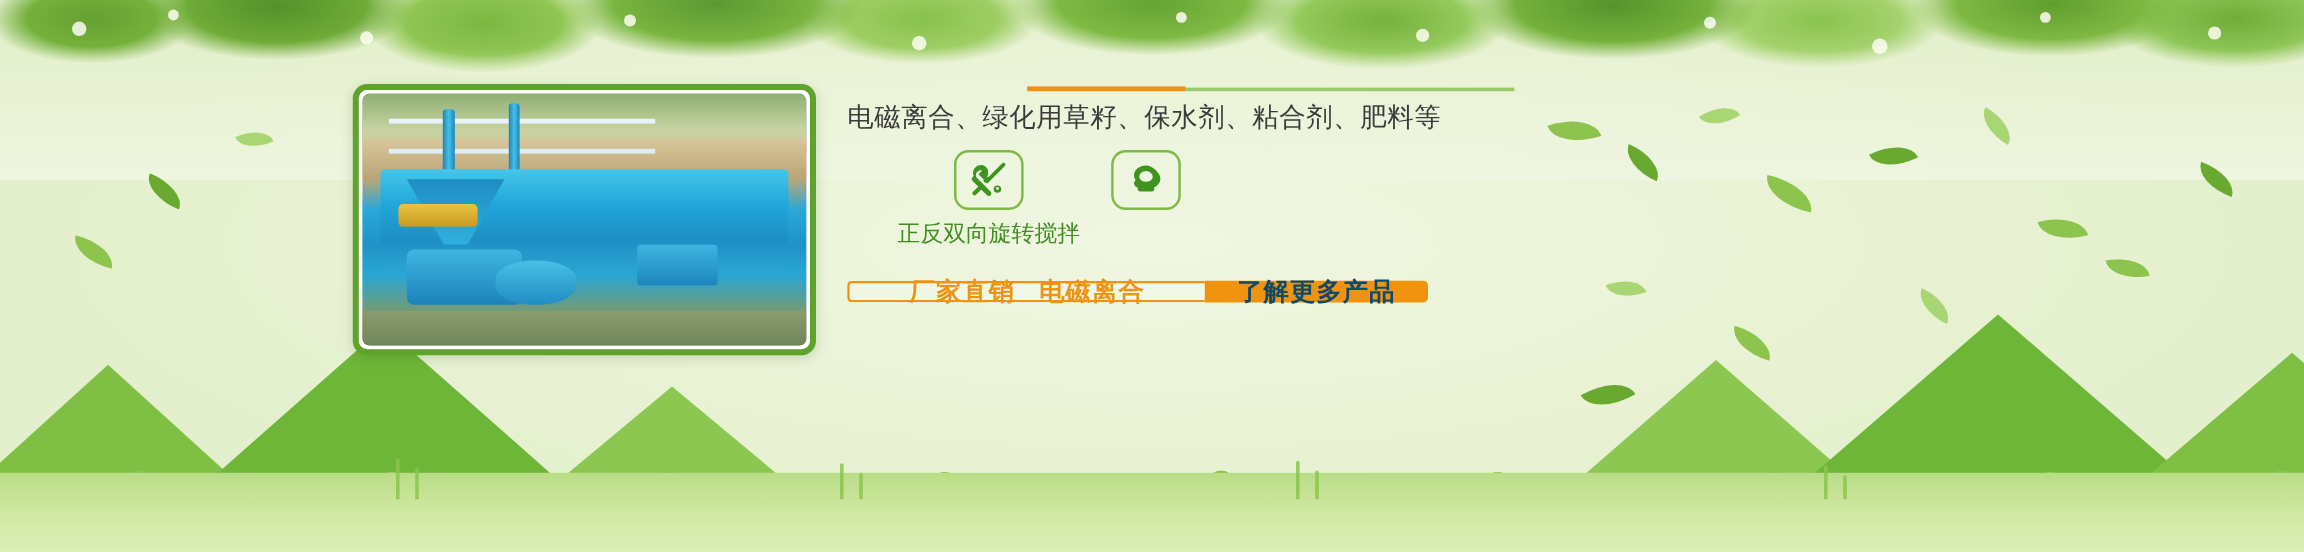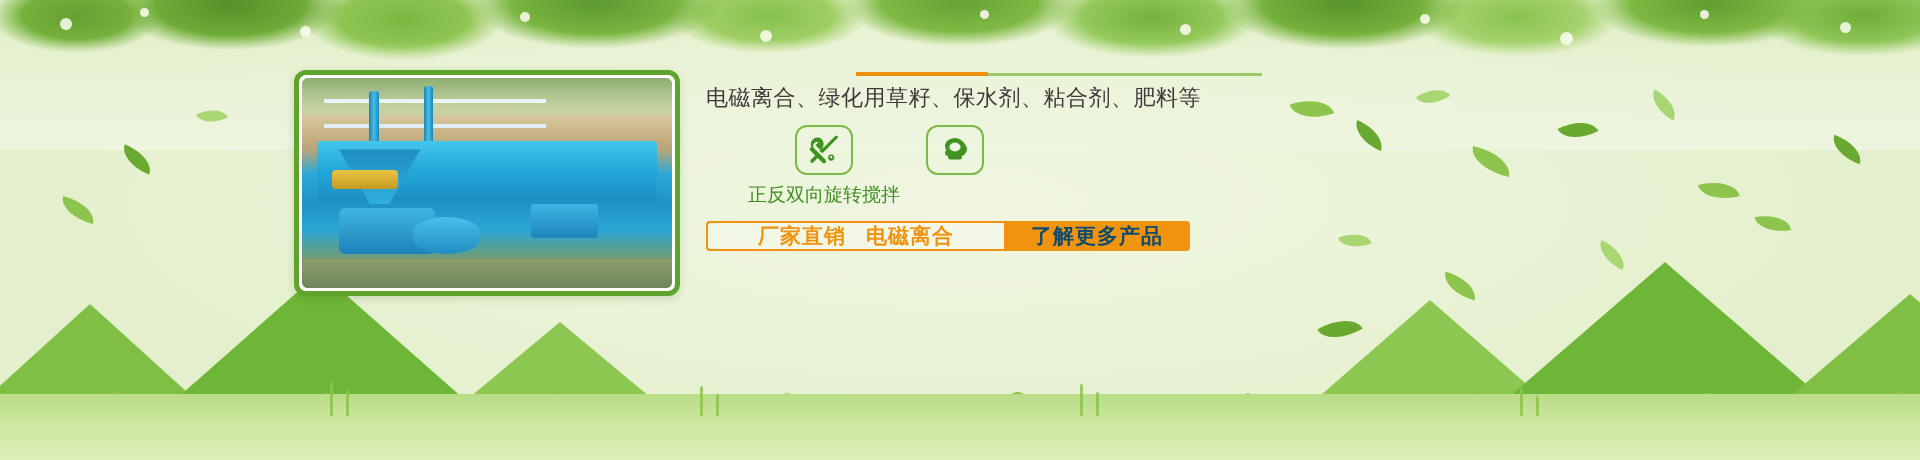--- a/index.html
+++ b/index.html
@@ -137,21 +137,21 @@
   .feature { display:flex; flex-direction:column; align-items:center; }
   .feat-box {
     width:58px; height:50px; border:2px solid #7cba45; border-radius:12px;
     display:flex; align-items:center; justify-content:center; background:transparent;
   }
   .feat-label { margin-top:7px; font-size:19px; color:#3f8f1f; white-space:nowrap; }
   .feature.f1 { margin-left:2px; }
   .feature.f2 { margin-left:42px; }
   .feature.f3 { margin-left:26px; }
 
-  #cta { margin-top:13px; display:flex; align-items:stretch; height:30px; width:484px; }
+  #cta { margin-top:26px; display:flex; align-items:stretch; height:18px; width:484px; }
   #cta-left {
     flex:1; border:2px solid #f0930f; border-right:none;
     border-radius:4px 0 0 4px; display:flex; align-items:center;
     justify-content:center; gap:20px; background:rgba(255,255,255,.25);
   }
   #cta-left span { font-size:21px; font-weight:bold; color:#f0930f; letter-spacing:1px; }
   #cta-btn {
     width:186px; background:#f0930f; border:2px solid #f0930f; border-radius:0 4px 4px 0;
     display:flex; align-items:center; justify-content:center;
     font-size:21px; font-weight:bold; color:#0c4a6e; letter-spacing:1px; cursor:pointer;

